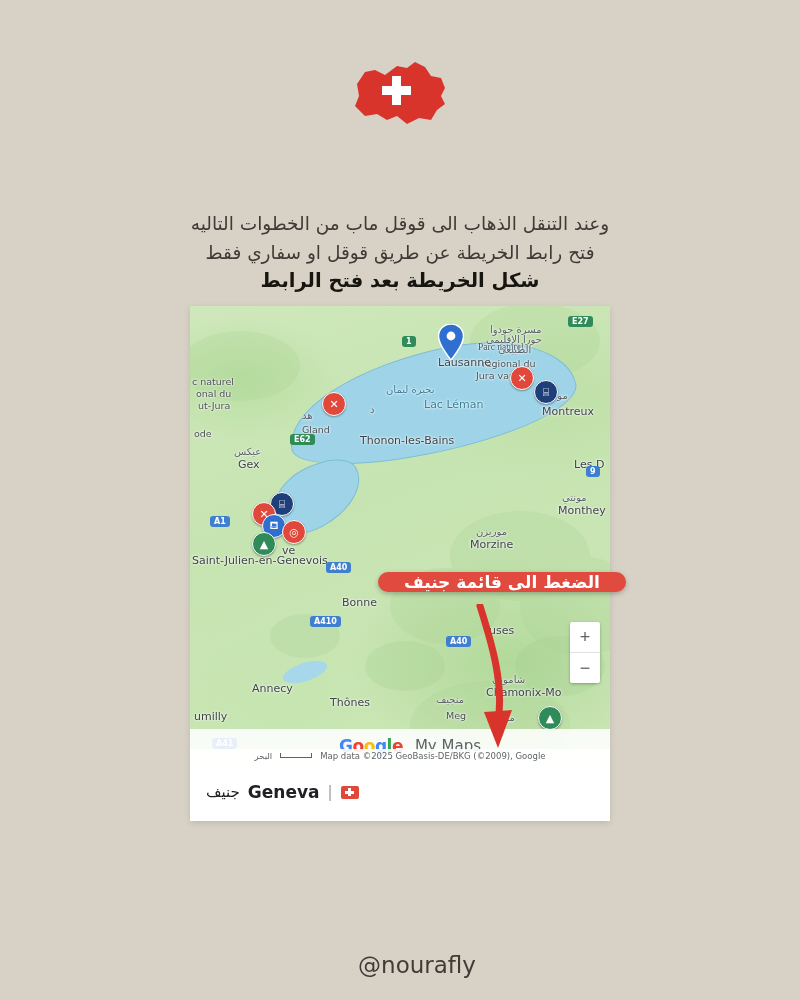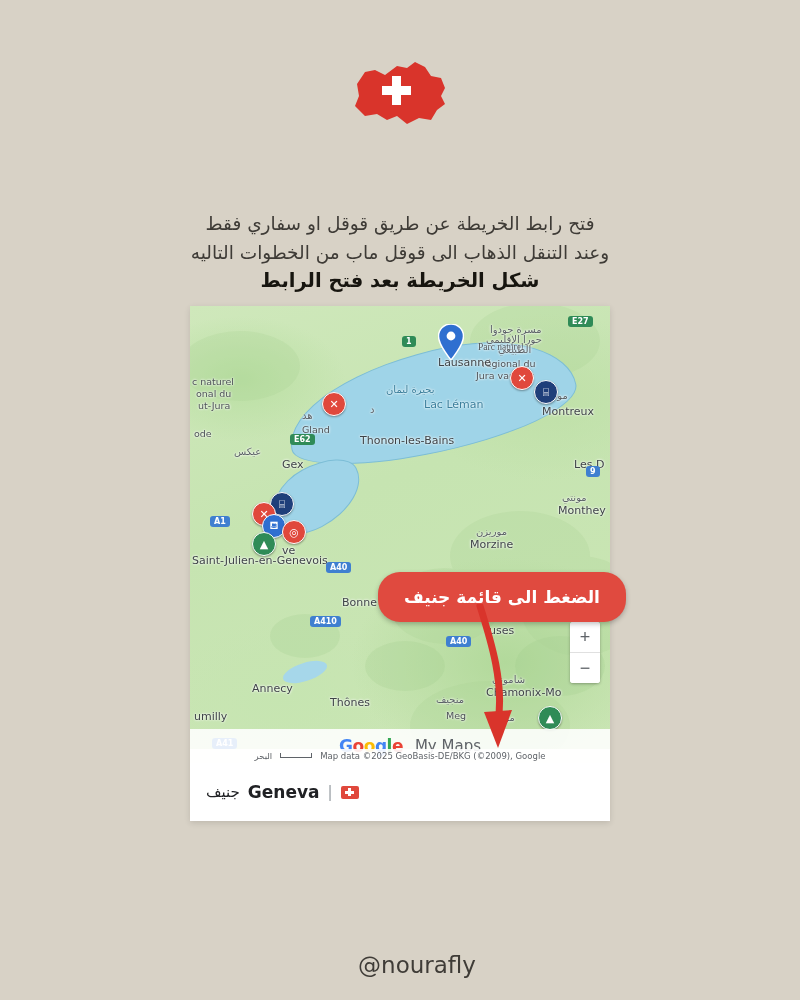--- a/index.html
+++ b/index.html
@@ -321,21 +321,21 @@
   
   .callout {
     position: absolute;
     top: 572px;
     left: 378px;
     background: #e04a3f;
     color: #ffffff;
     font-size: 17px;
     font-weight: bold;
     border-radius: 22px;
-    padding: 15px 26px;
+    padding: 0 26px;
     white-space: nowrap;
     box-shadow: 0 2px 5px rgba(0,0,0,.25);
     z-index: 6;
   }
   .arrow-svg {
     position: absolute;
     top: 604px;
     left: 452px;
     z-index: 6;
   }
@@ -365,22 +365,22 @@
                  L96 38 L100 46 L92 52 L86 62 L74 60 L62 66 L52 58 L42 62 L32 56 L20 58
                  L10 48 L14 38 Z" fill="#d9342b"></path>
         <rect x="47" y="18" width="9" height="29" fill="#ffffff"></rect>
         <rect x="37" y="28" width="29" height="9" fill="#ffffff"></rect>
       </svg>
     </div>
   </div>
 
 
   <div class="intro">
+    <div>وعند التنقل الذهاب الى قوقل ماب من الخطوات التاليه</div>
     <div>فتح رابط الخريطة عن طريق قوقل او سفاري فقط</div>
-    <div>وعند التنقل الذهاب الى قوقل ماب من الخطوات التاليه</div>
   </div>
 
   <div class="subheading">شكل الخريطة بعد فتح الرابط</div>
 
   <div class="map-card">
 
     <div class="map-canvas">
       <div class="terrain"></div>
 
       
@@ -435,21 +435,21 @@
           <div class="map-label " style="left: 288px; top: 36px; font-family: Liberation Serif, serif;">Parc naturel</div>
           <div class="map-label " style="left: 292px; top: 52px;">régional du</div>
           <div class="map-label " style="left: 286px; top: 64px;">Jura vaudois</div>
           <div class="map-label " style="left: 2px; top: 70px;">c naturel</div>
           <div class="map-label " style="left: 6px; top: 82px;">onal du</div>
           <div class="map-label " style="left: 8px; top: 94px;">ut-Jura</div>
           <div class="map-label " style="left: 4px; top: 122px;">ode</div>
           <div class="map-label big" style="left: 248px; top: 50px;">Lausanne</div>
           <div class="map-label big" style="left: 352px; top: 99px;">Montreux</div>
           <div class="map-label big" style="left: 170px; top: 128px;">Thonon-les-Bains</div>
-          <div class="map-label big" style="left: 48px; top: 152px; margin-left: 44px;">Gex</div>
+          <div class="map-label big" style="left: 48px; top: 152px;">Gex</div>
           <div class="map-label big" style="left: 280px; top: 232px;">Morzine</div>
           <div class="map-label big" style="left: 368px; top: 198px;">Monthey</div>
           <div class="map-label big" style="left: 62px; top: 376px;">Annecy</div>
           <div class="map-label big" style="left: 140px; top: 390px;">Thônes</div>
           <div class="map-label big" style="left: 4px; top: 404px;">umilly</div>
           <div class="map-label big" style="left: 296px; top: 380px;">Chamonix-Mo</div>
           <div class="map-label big" style="left: 2px; top: 248px;">Saint-Julien-en-Genevois</div>
           <div class="map-label big" style="left: 152px; top: 290px;">Bonne</div>
           <div class="map-label big" style="left: 248px; top: 318px; margin-left: 48px;">luses</div>
           <div class="map-label big" style="left: 384px; top: 152px;">Les D</div>

